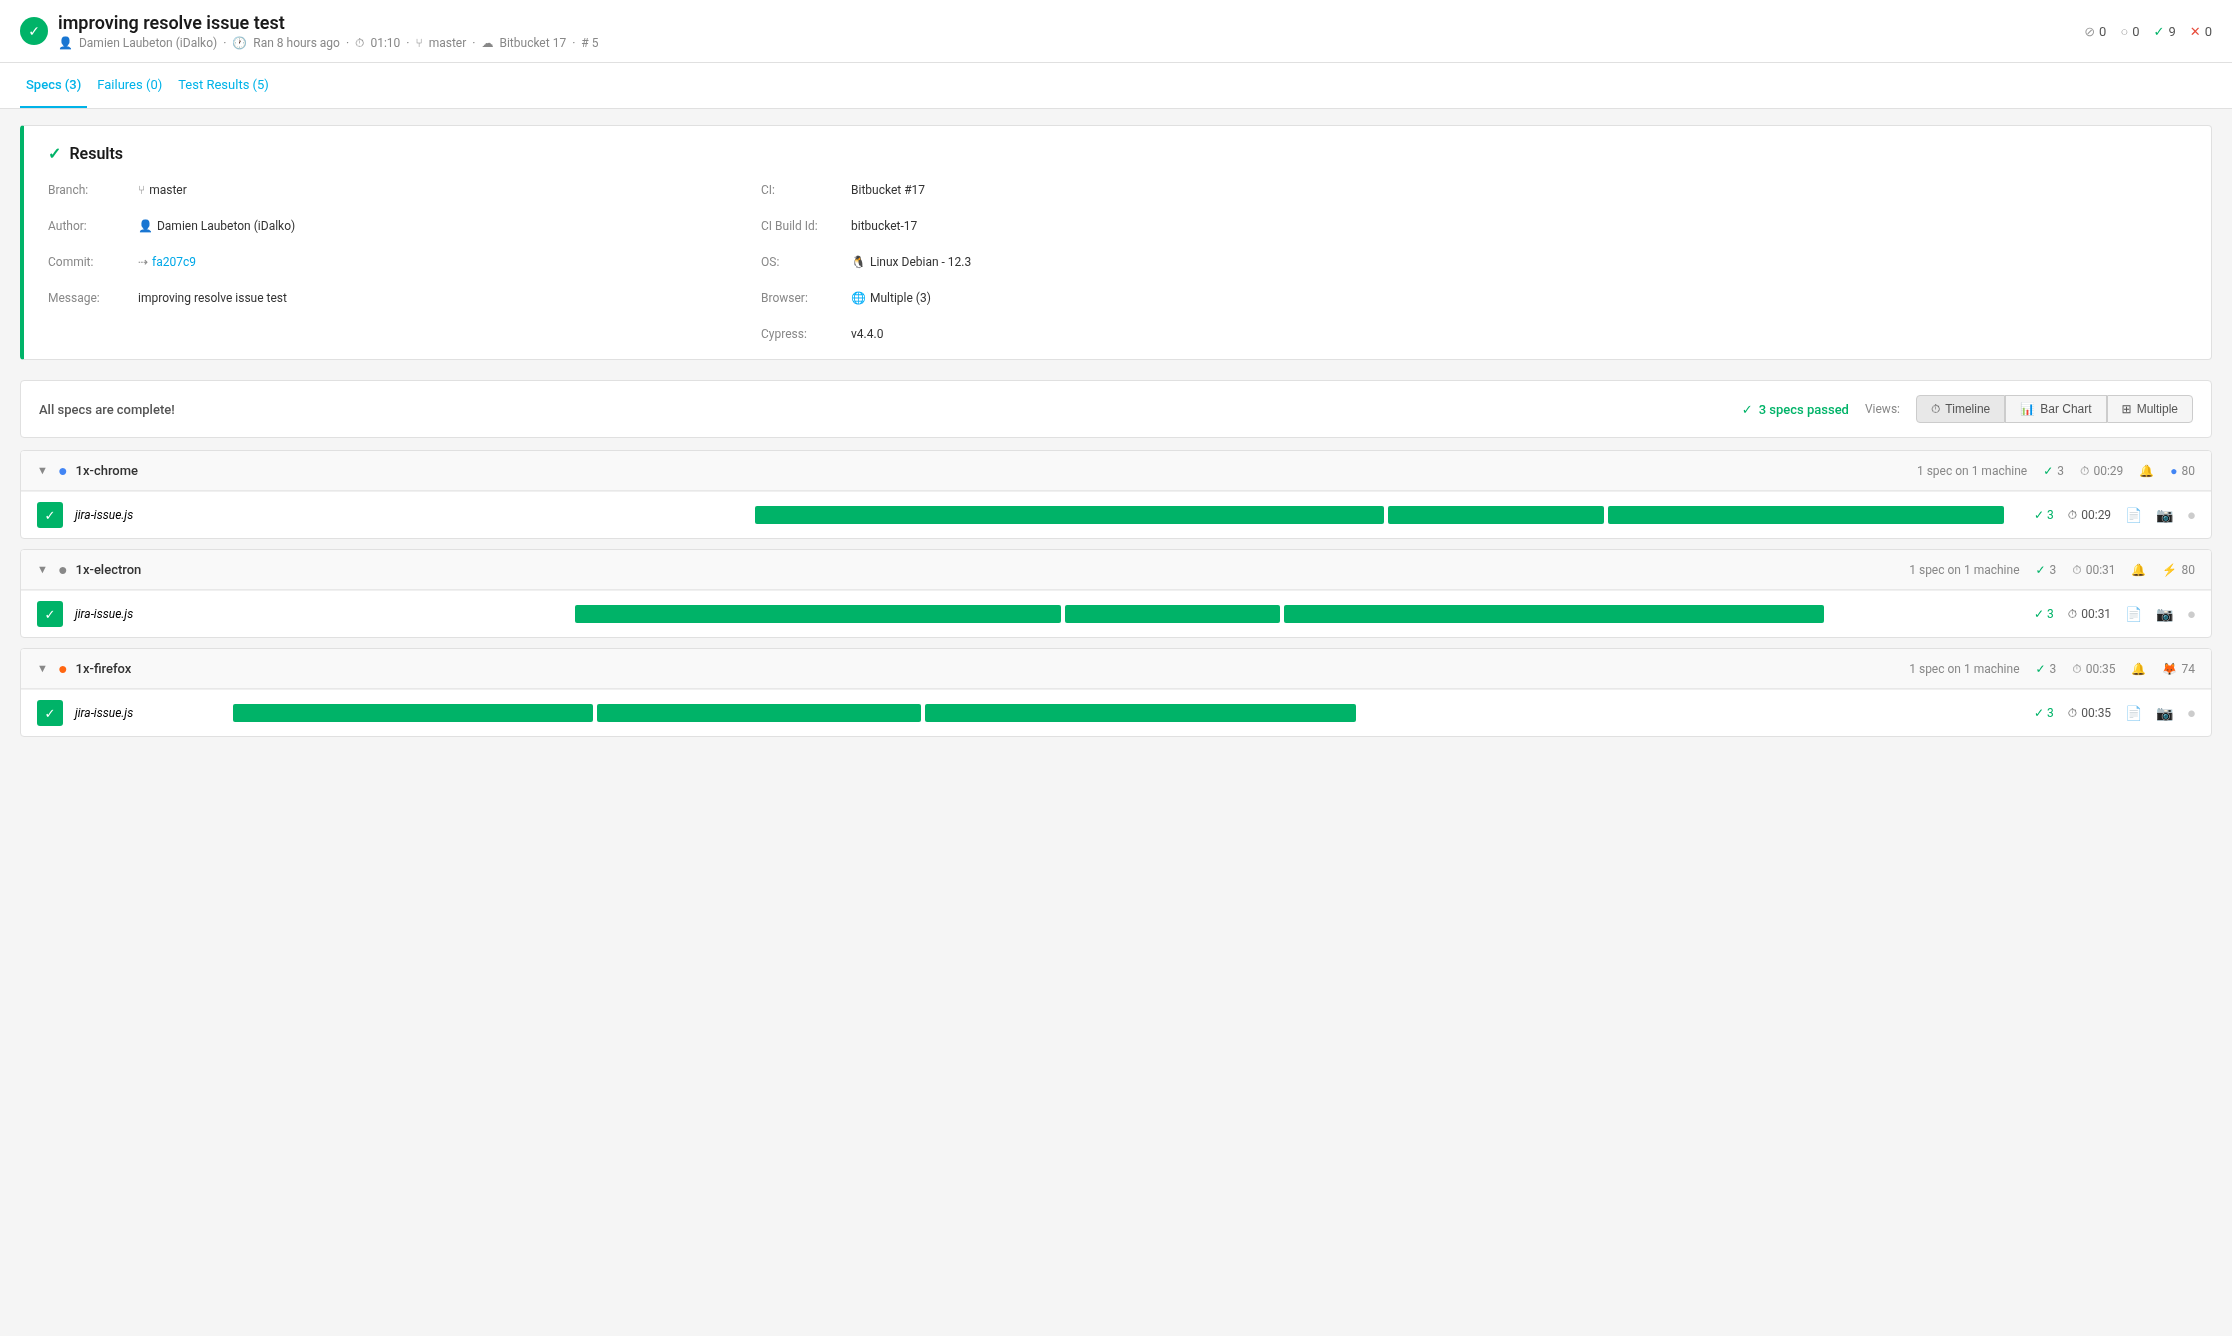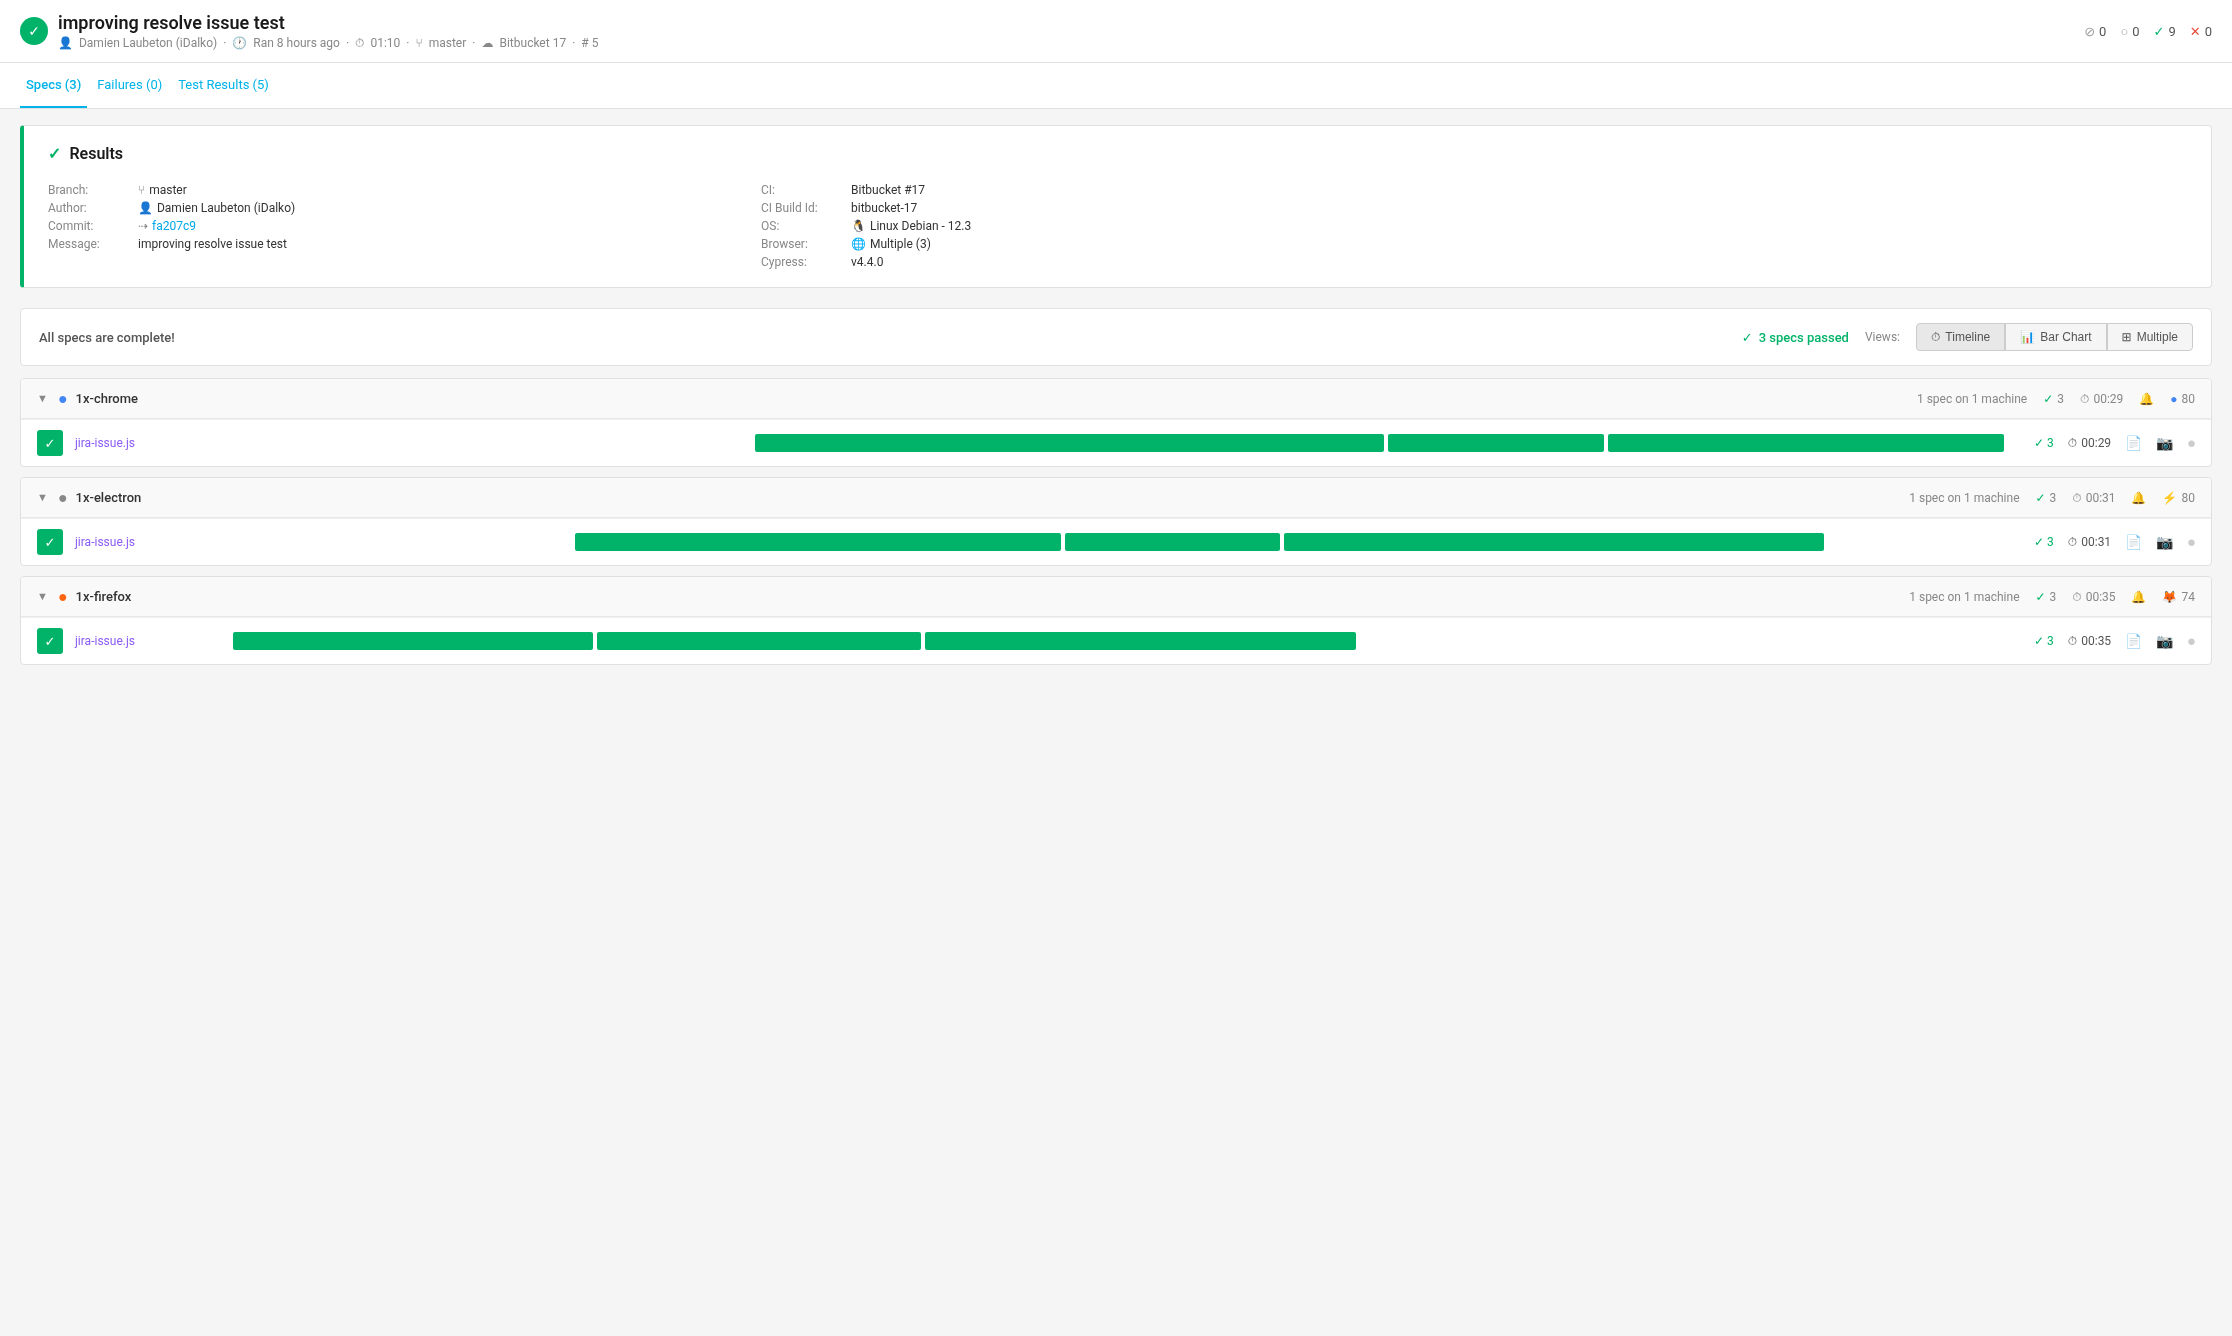--- a/index.html
+++ b/index.html
@@ -21,21 +21,21 @@
     .tab.active { color: #00b3e8; border-bottom-color: #00b3e8; font-weight: 500; }
 
     
     .content { padding: 16px 20px; }
 
     
     .pass-card { background: #fff; border: 1px solid #e0e0e0; border-left: 4px solid #00b368; border-radius: 4px; padding: 18px 24px; margin-bottom: 20px; }
     .pass-header { display: flex; align-items: center; gap: 8px; font-size: 16px; font-weight: 600; color: #1a1a1a; margin-bottom: 20px; }
     .pass-check { color: #00b368; font-size: 16px; }
     .meta-grid { display: grid; grid-template-columns: 1fr 1fr 1fr; gap: 10px 0; }
-    .meta-row { display: flex; flex-direction: column; gap: 4px; }
+    .meta-row { display: flex; flex-direction: column; gap: 22px; }
     .meta-item { display: flex; align-items: flex-start; gap: 0; }
     .meta-label { color: #888; min-width: 90px; font-size: 12px; }
     .meta-value { color: #333; font-size: 12px; }
     .meta-value.link { color: #00a8e8; text-decoration: none; }
     .meta-value.bold { font-weight: 400; }
 
     
     .specs-bar { background: #fff; border: 1px solid #e0e0e0; border-radius: 4px; padding: 14px 18px; display: flex; align-items: center; justify-content: space-between; margin-bottom: 12px; }
     .specs-bar-left { font-size: 13px; color: #555; font-weight: 500; }
     .specs-bar-right { display: flex; align-items: center; gap: 16px; }
@@ -49,21 +49,21 @@
 
     
     .browser-section { background: #fff; border: 1px solid #e0e0e0; border-radius: 4px; margin-bottom: 10px; overflow: hidden; }
     .browser-header { background: #f9f9f9; border-bottom: 1px solid #e8e8e8; padding: 10px 16px; display: flex; align-items: center; gap: 10px; }
     .browser-header-left { display: flex; align-items: center; gap: 8px; font-size: 13px; font-weight: 500; color: #333; }
     .collapse-icon { color: #888; cursor: pointer; font-size: 11px; }
     .browser-header-right { margin-left: auto; display: flex; align-items: center; gap: 16px; font-size: 12px; color: #888; }
     .browser-stat { display: flex; align-items: center; gap: 4px; }
     .spec-row { display: flex; align-items: center; padding: 10px 16px; border-top: 1px solid #f0f0f0; }
     .spec-check-badge { width: 26px; height: 26px; background: #00b368; border-radius: 3px; display: flex; align-items: center; justify-content: center; color: #fff; font-size: 13px; margin-right: 12px; flex-shrink: 0; }
-    .spec-name { font-size: 12px; color: #8b5cf6; min-width: 120px; }
+    .spec-name { font-size: 12px; color: #000000; min-width: 120px; font-style: italic; }
     .spec-timeline { flex: 1; margin: 0 20px; height: 20px; display: flex; gap: 2px; align-items: center; }
     .timeline-bar { height: 18px; background: #00b368; border-radius: 2px; }
     .spec-stats { display: flex; align-items: center; gap: 14px; font-size: 12px; color: #555; margin-left: auto; }
     .icon-btn { color: #ccc; font-size: 14px; cursor: pointer; }
     .check-count { display: flex; align-items: center; gap: 3px; color: #00b368; font-size: 12px; }
   </style>
 </head>
 <body>
 
 <div class="header">

